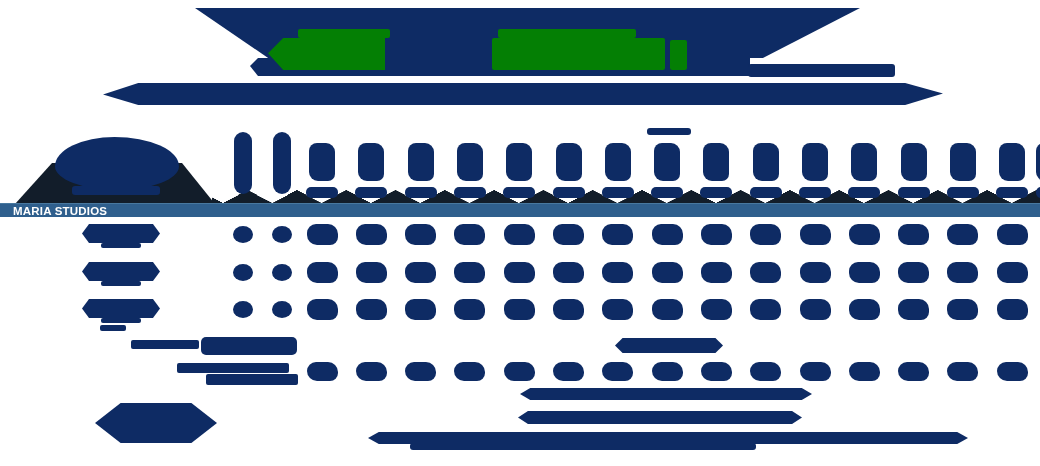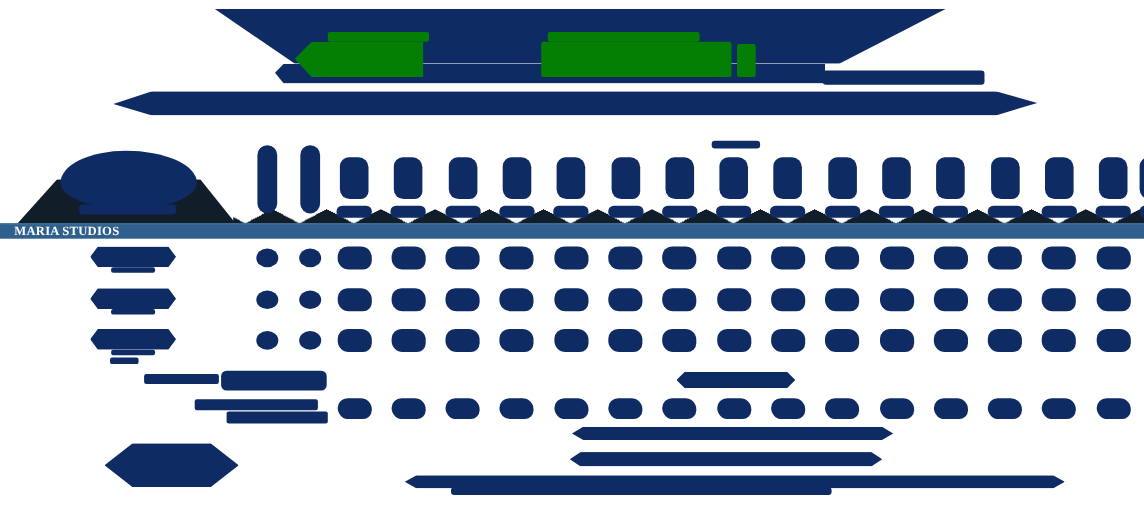--- a/index.html
+++ b/index.html
@@ -1,20 +1,20 @@
 <!DOCTYPE html>
 <html><head>
 <meta charset="utf-8">
 <style>
   :root{
     --navy:#0e2b64; --green:#047f04; --banner:#2f5f8d; --sil:#121d2a; --bg:#ffffff;
   }
   html,body{margin:0;padding:0;background:var(--bg);}
   #stage{position:relative;width:1040px;height:466px;overflow:hidden;background:var(--bg);
-         font-family:Liberation Serif, serif;}
+         font-family:Liberation Sans, sans-serif;}
   .abs{position:absolute;}
 
   
   .top-trap{left:195px;top:8px;width:665px;height:50px;background:var(--navy);
             clip-path:polygon(0 0,100% 0,85.4% 100%,11% 100%);}
   .top-bar1{left:250px;top:58px;width:500px;height:18px;background:var(--navy);
             clip-path:polygon(0 45%,1.6% 0,100% 0,100% 100%,1.6% 100%);}
   .top-bar1b{left:748px;top:64px;width:147px;height:13px;background:var(--navy);border-radius:3px;}
   .green-text-a{left:298px;top:29px;width:92px;height:9px;background:var(--green);border-radius:2px;z-index:3;}
   .green-text-b{left:498px;top:29px;width:138px;height:9px;background:var(--green);border-radius:2px;z-index:3;}

